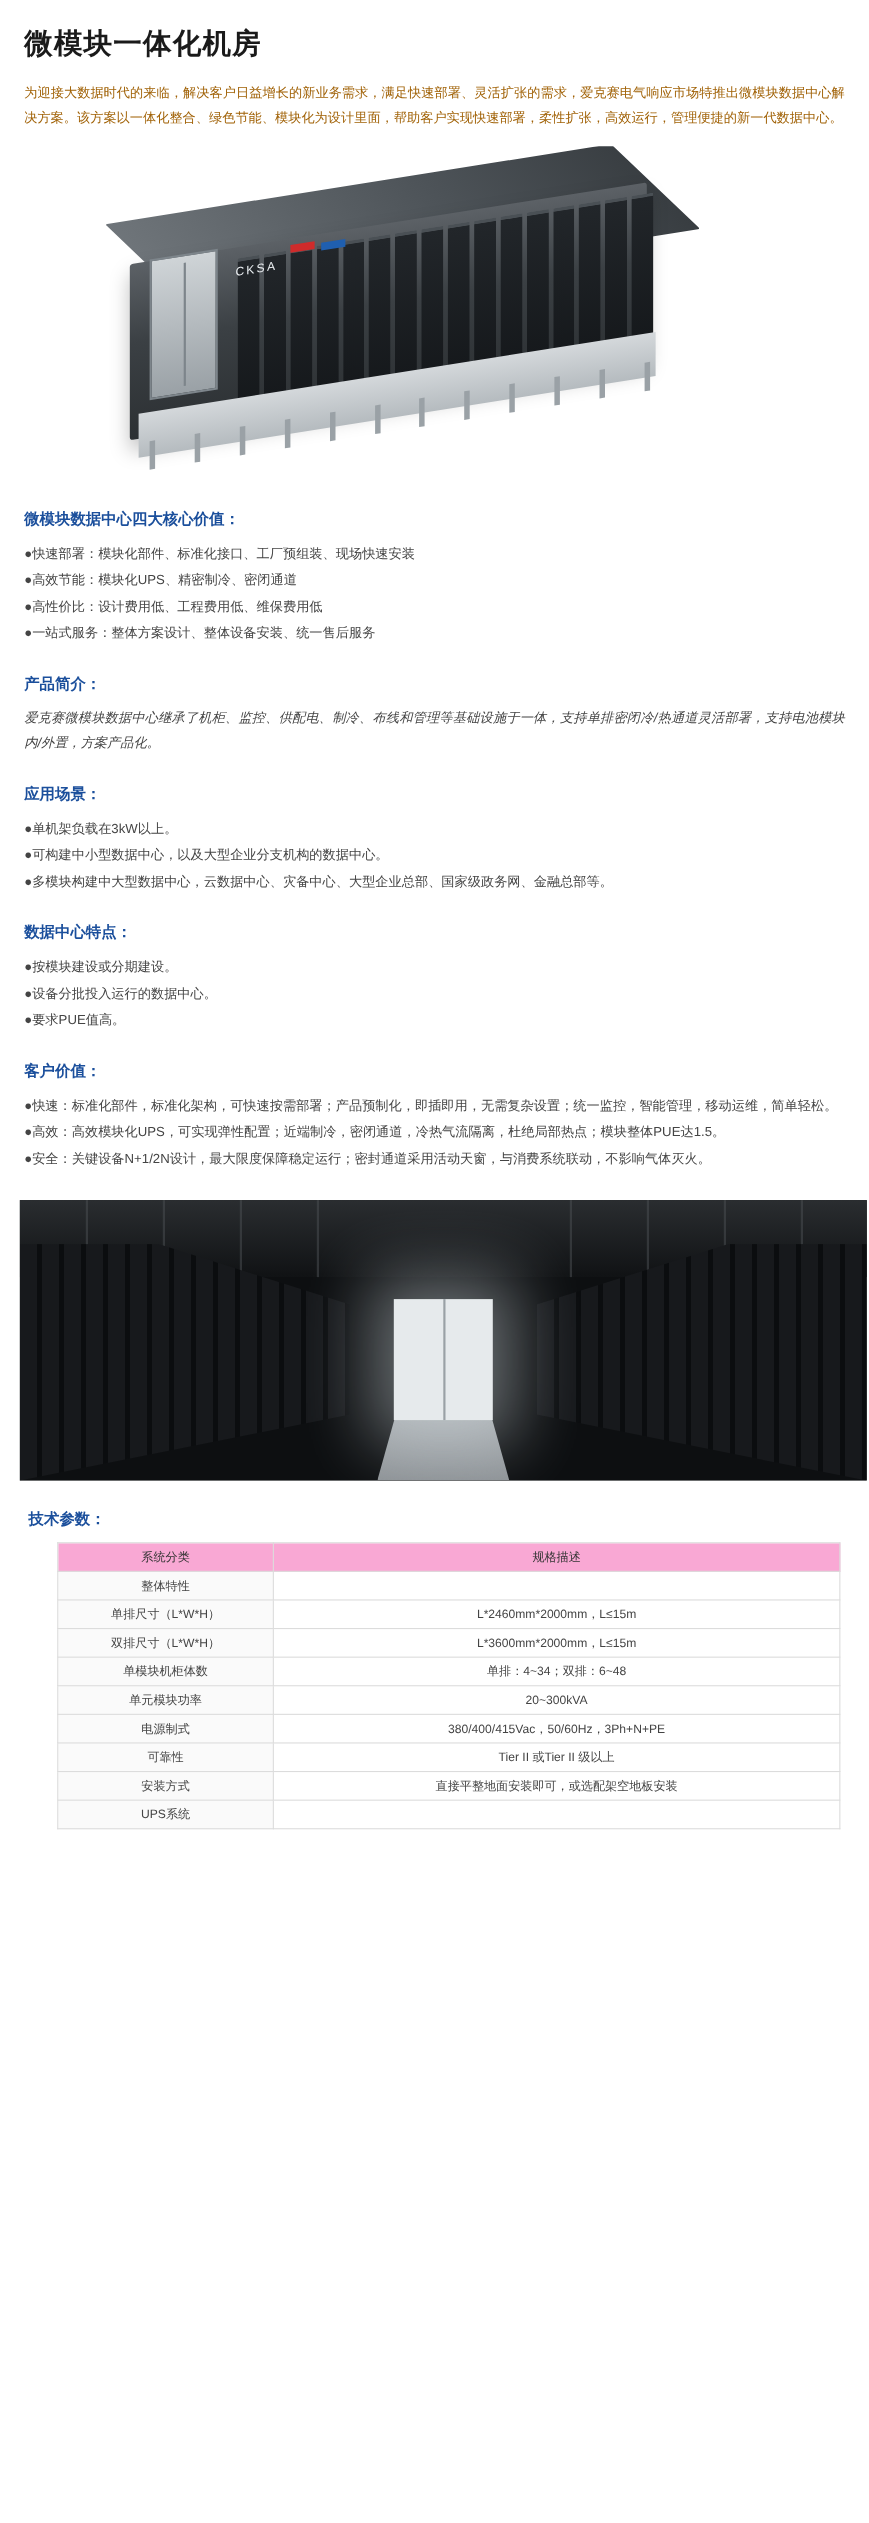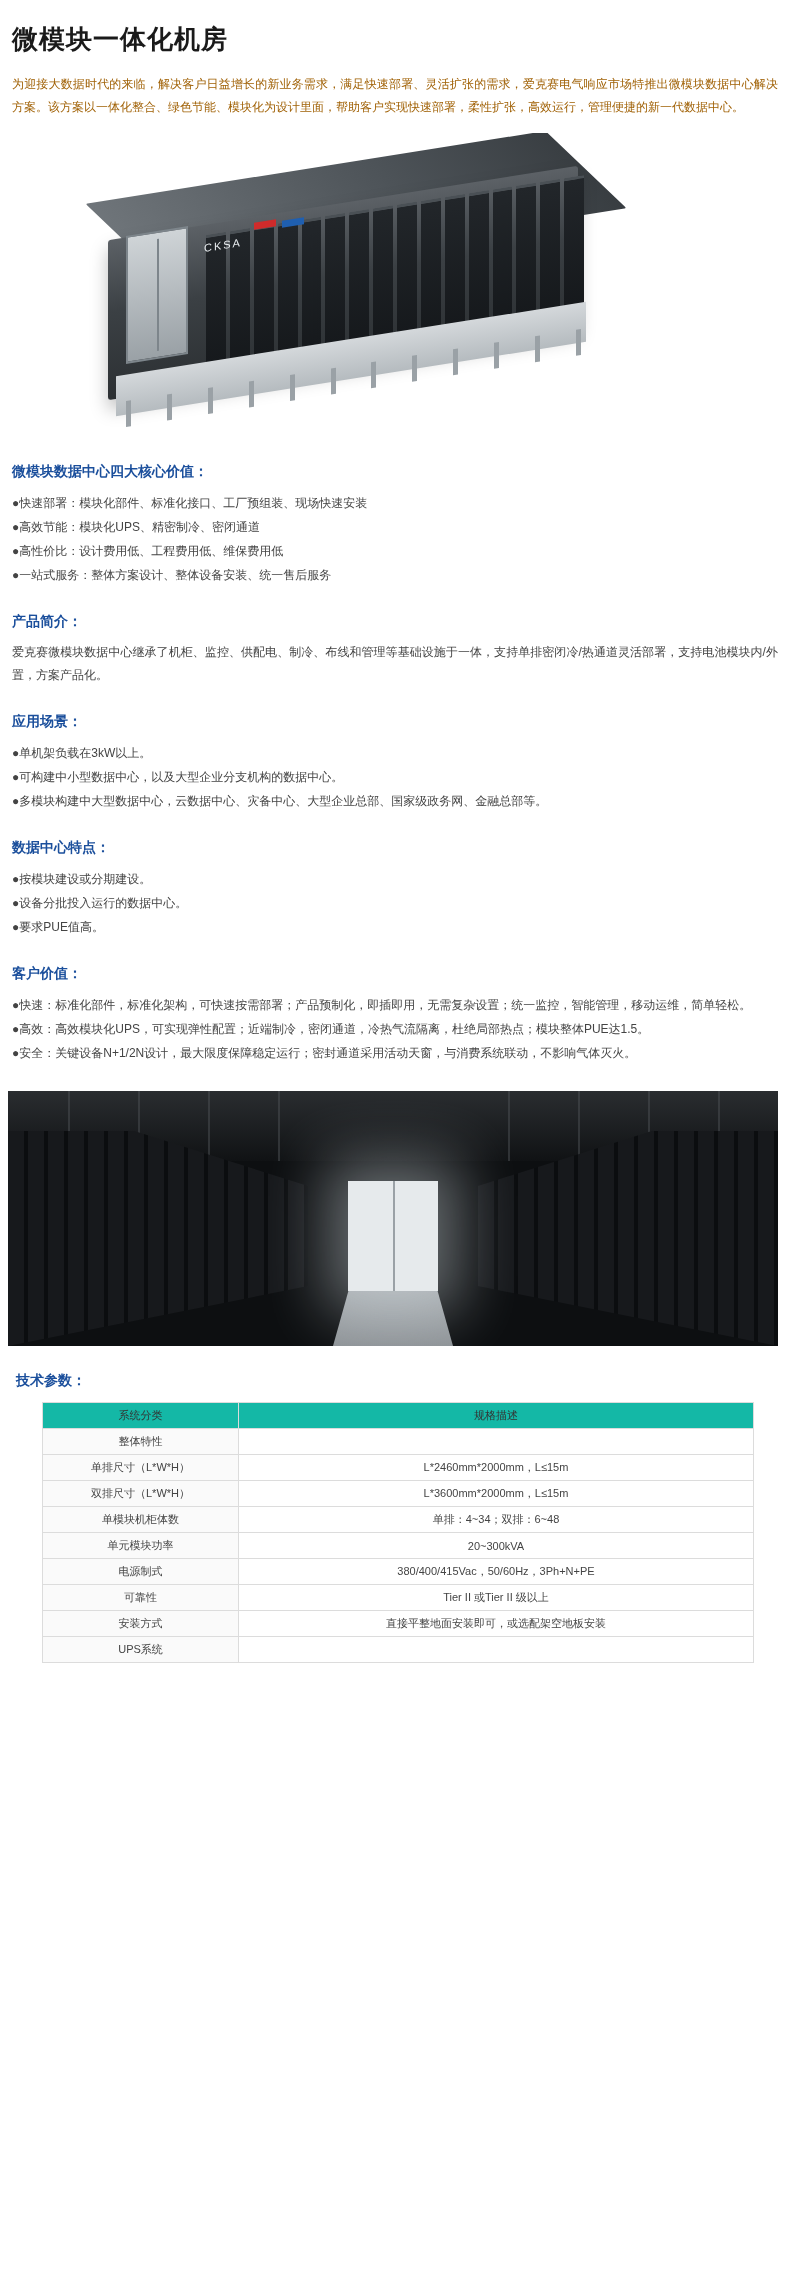--- a/index.html
+++ b/index.html
@@ -8,21 +8,21 @@
     padding: 0;
     background: #ffffff;
   }
   body {
     width: 790px;
     font-family: "Liberation Sans", "DejaVu Sans", sans-serif;
     color: #333333;
   }
   .page {
     width: 790px;
-    padding: 0 8px;
+    padding: 0 18px;
   }
   .page-title {
     font-size: 26px;
     font-weight: bold;
     color: #1a1a1a;
     margin: 22px 0 16px 4px;
     letter-spacing: 1px;
   }
   .intro {
     font-size: 12px;
@@ -132,20 +132,21 @@
     font-size: 12px;
     line-height: 24px;
     color: #444;
   }
   p.para {
     font-size: 12px;
     line-height: 23px;
     color: #444;
     margin: 0 4px 6px 4px;
     text-align: justify;
+    font-style: italic;
   }
   .photo {
     width: 770px;
     height: 255px;
     margin: 26px 0 10px 0;
     position: relative;
     overflow: hidden;
     background: #0d0f11;
   }
   
@@ -190,21 +191,21 @@
     font-size: 11px;
     color: #444;
   }
   table.spec td {
     border: 1px solid #dcdcdc;
     height: 26px;
     padding: 3px 6px;
     text-align: center;
   }
   table.spec tr.head td {
-    background: #14b8a6;
+    background: #f9a8d4;
     color: #333;
   }
   table.spec td.k {
     width: 196px;
     background: #fafafa;
   }
 </style>
 </head>
 <body>
 

